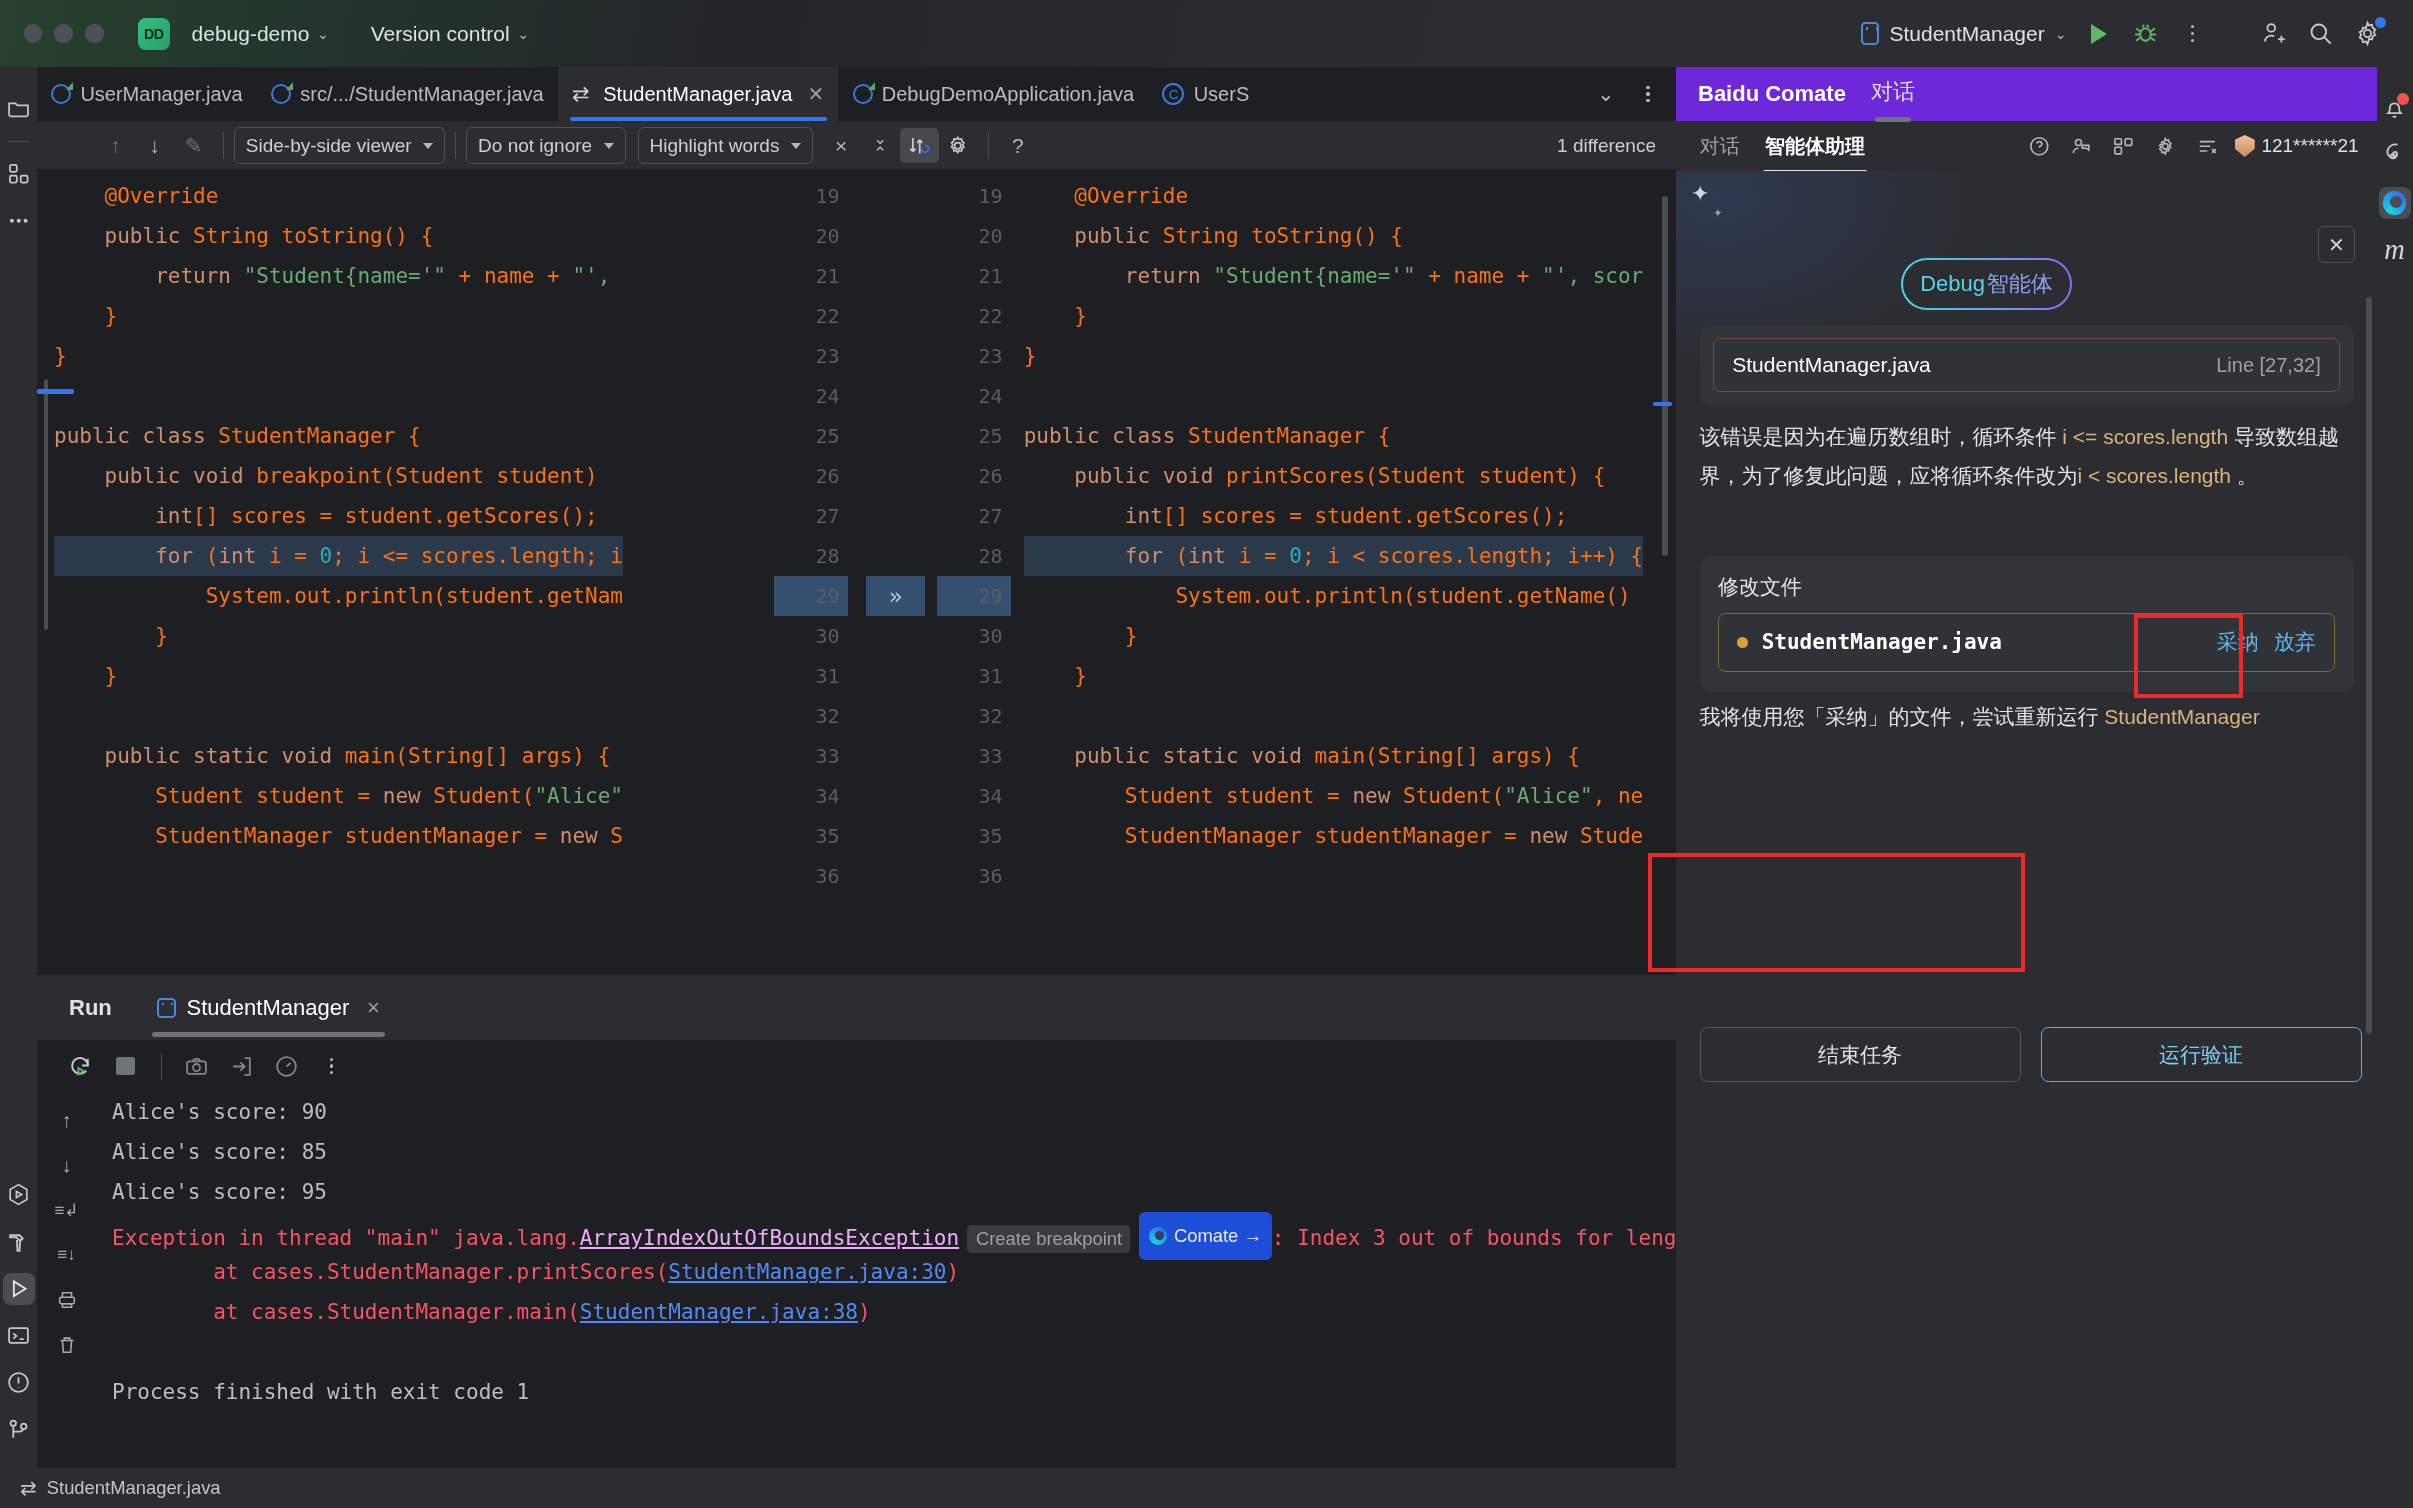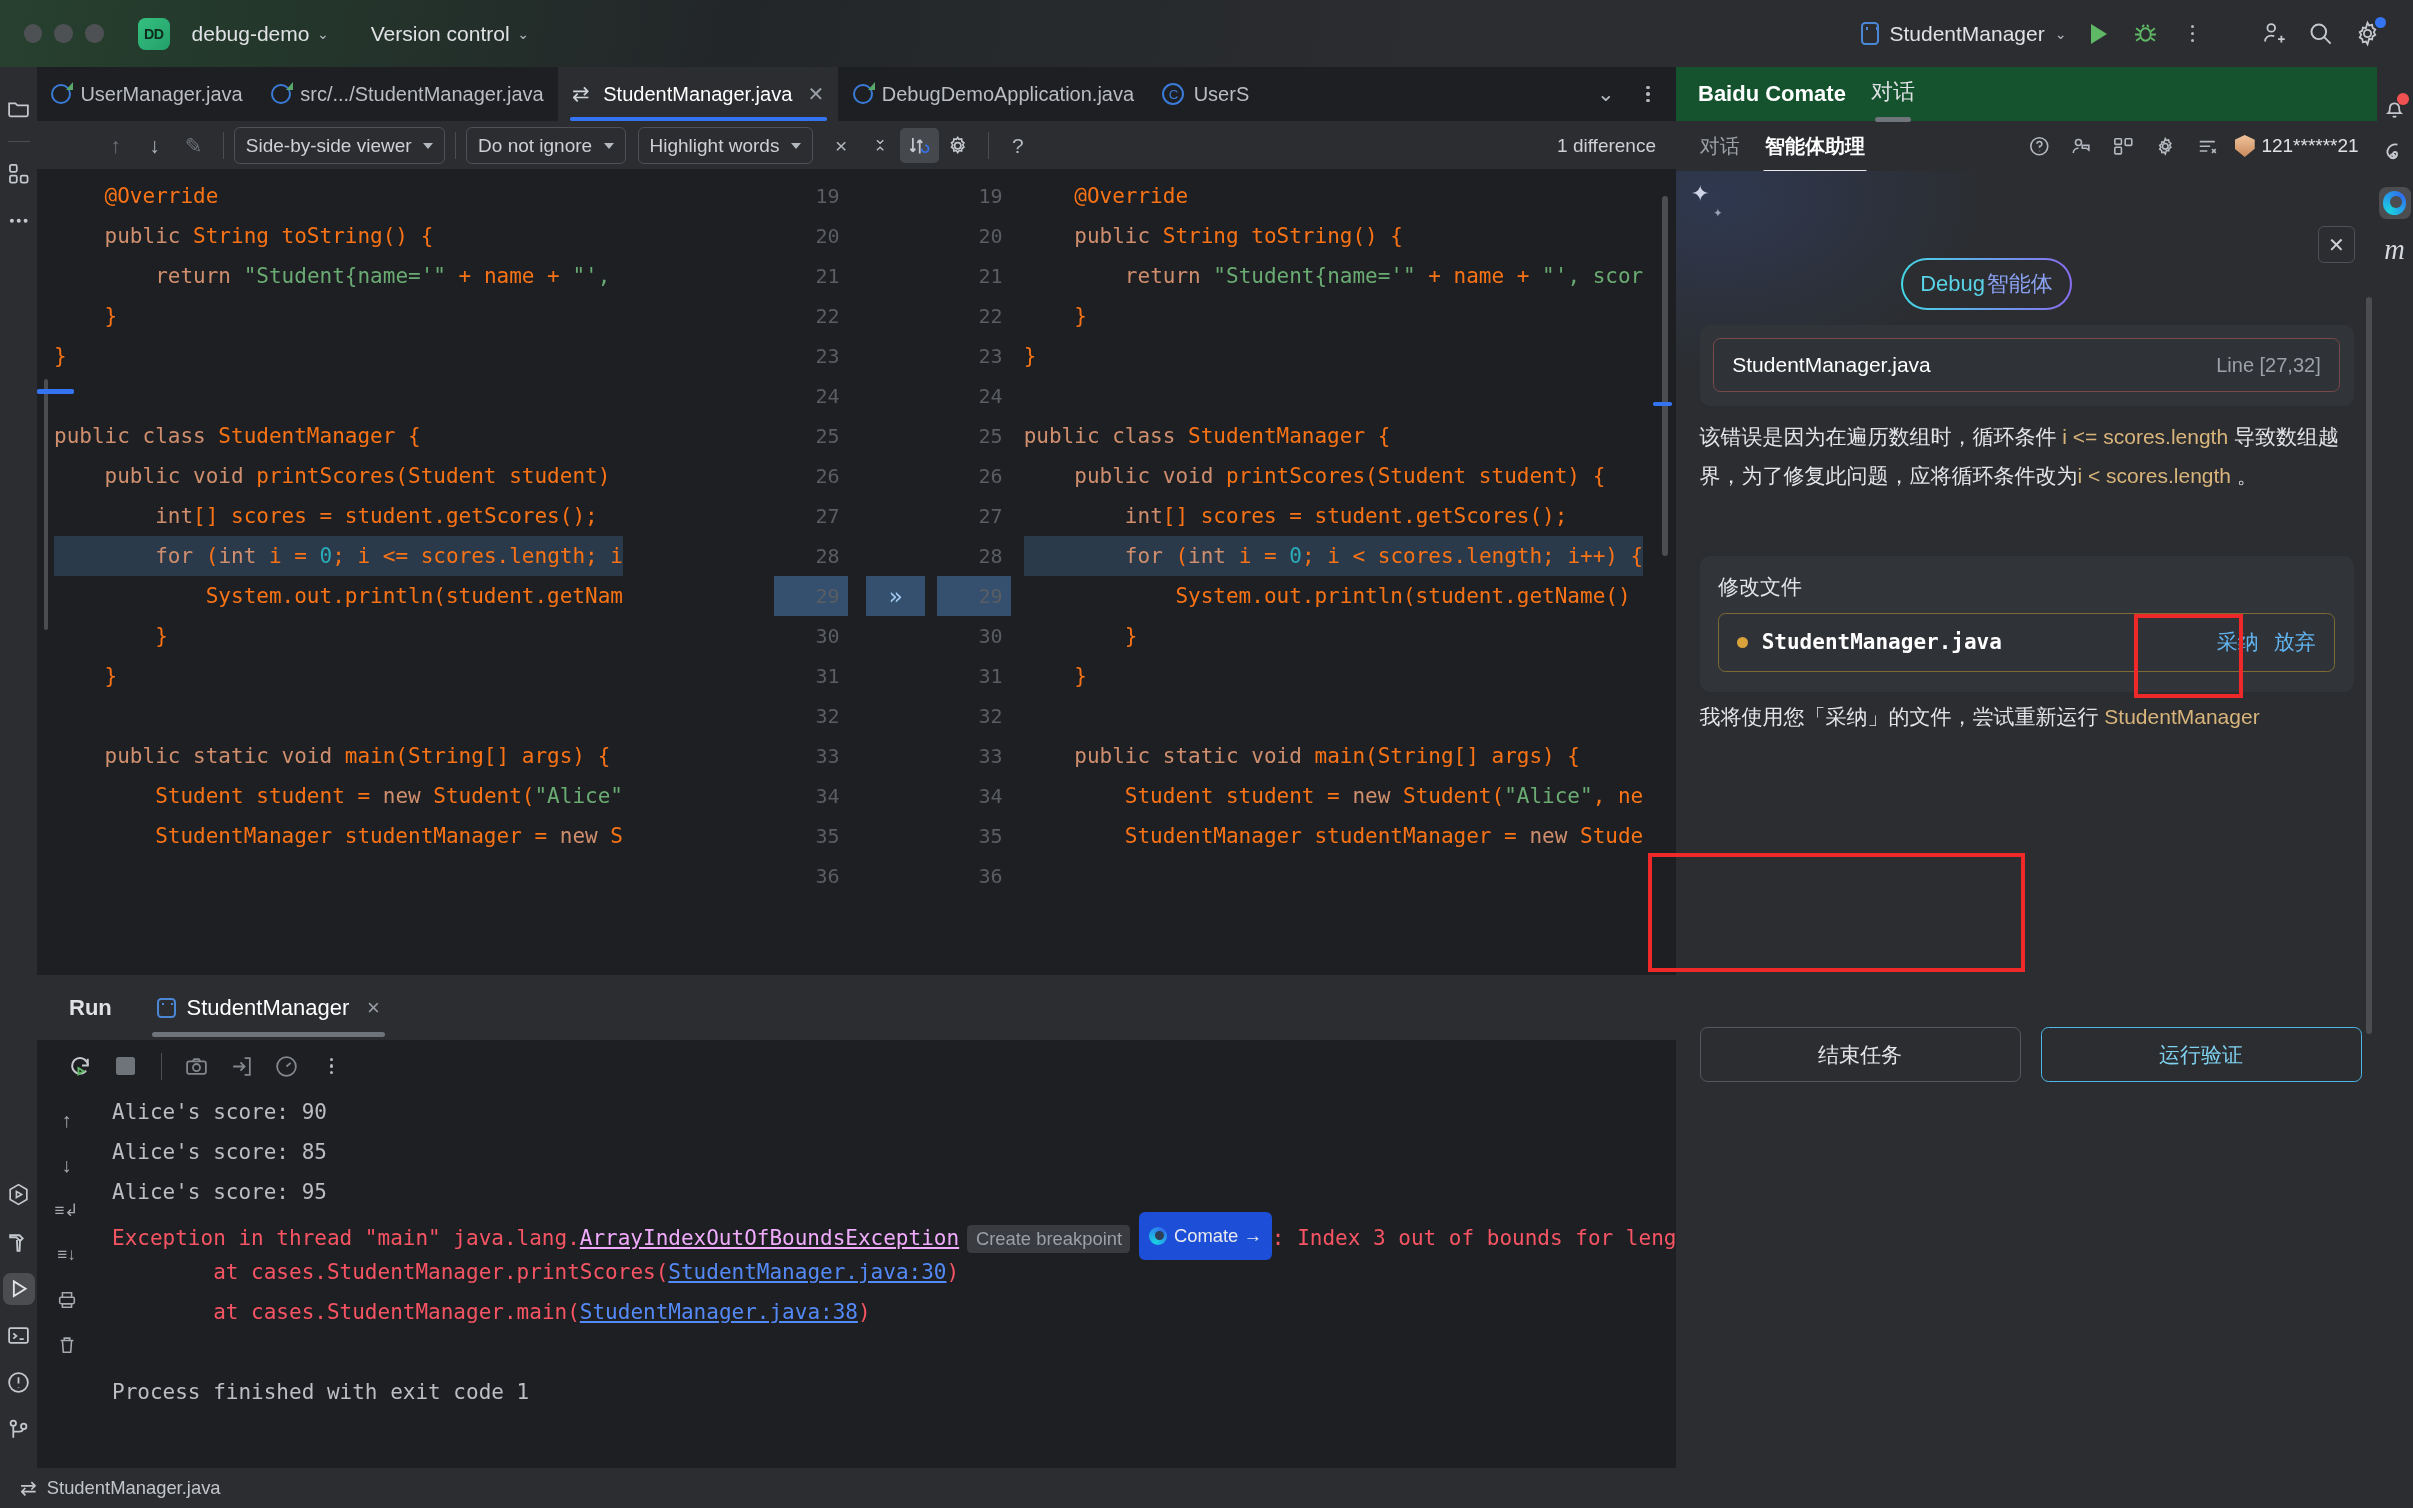--- a/index.html
+++ b/index.html
@@ -180,21 +180,21 @@
   }
   .comate-dot {
     width:18.4px;height:18.4px;border-radius:50%;
     background:conic-gradient(from 200deg,#1ad0e0,#2f6ff0 55%,#1ad0e0);
     position:relative;
   }
   .comate-dot::after{content:"";position:absolute;left:5.9px;top:4.2px;width:9.2px;height:9.2px;border-radius:50%;background:#2e3f57;}
 
   
   .comate {
-    position:absolute; left:1676px; top:67px; width:701px; height:1401px; background:#14532d;
+    position:absolute; left:1676px; top:67px; width:701px; height:1401px; background:#6d28d9;
   }
   .comate-hdr { height:54px; display:flex; align-items:center; padding-left:22px; gap:25px; }
   .comate-title { color:#ffffff; font-size:22px; font-weight:bold; }
   .comate-sub { color:#dfe1e5; font-size:22px; position:relative; padding-bottom:5px;}
   .comate-sub::after{content:"";position:absolute;left:4.2px;right:4.2px;bottom:-10px;height:4.2px;background:#6f737a;border-radius:2.5px;}
   .comate-tabs {
     height:50px; display:flex; align-items:center; padding-left:22px; gap:22px; background:#2b2d30;
   }
   .ctab { color:#9da1a8; font-size:20px; position:relative; padding:8.4px 1.7px; }
   .ctab.active { color:#ffffff; font-weight:bold; }
@@ -528,21 +528,21 @@
       <div class="marker-bar" style="top:210px;height:251px;"></div>
       <div style="position:absolute;left:0;top:220px;width:37px;height:5px;background:#3574f0;border-radius:1.7px"></div>
       <div class="code-body" id="left-code" style="left:17px;top:6.7px;">
           <div class="codeline"><span class="plain">    @Override</span></div>
           <div class="codeline"><span class="plain">    </span><span class="kw">public</span><span class="plain"> String toString() {</span></div>
           <div class="codeline"><span class="plain">        </span><span class="kw">return</span><span class="plain"> </span><span class="str">"Student{name='"</span><span class="plain"> + name + </span><span class="str">"',</span></div>
           <div class="codeline"><span class="plain">    }</span></div>
           <div class="codeline"><span class="plain">}</span></div>
           <div class="codeline"><span class="plain"></span></div>
           <div class="codeline"><span class="kw">public class</span><span class="plain"> StudentManager {</span></div>
-          <div class="codeline"><span class="plain">    </span><span class="kw">public void</span><span class="plain"> printScores(Student student)</span></div>
+          <div class="codeline"><span class="plain">    </span><span class="kw">public void</span><span class="plain"> breakpoint(Student student)</span></div>
           <div class="codeline"><span class="plain">        </span><span class="kw">int</span><span class="plain">[] scores = student.getScores();</span></div>
           <div class="codeline hl"><span class="plain">        </span><span class="kw">for</span><span class="plain"> (</span><span class="kw">int</span><span class="plain"> i = </span><span class="num">0</span><span class="plain">; i &lt;= scores.length; i</span></div>
           <div class="codeline"><span class="plain">            System.out.println(student.getNam</span></div>
           <div class="codeline"><span class="plain">        }</span></div>
           <div class="codeline"><span class="plain">    }</span></div>
           <div class="codeline"><span class="plain"></span></div>
           <div class="codeline"><span class="plain">    </span><span class="kw">public static void</span><span class="plain"> main(String[] args) {</span></div>
           <div class="codeline"><span class="plain">        Student student = </span><span class="kw">new</span><span class="plain"> Student(</span><span class="str">"Alice"</span></div>
           <div class="codeline"><span class="plain">        StudentManager studentManager = </span><span class="kw">new</span><span class="plain"> S</span></div>
         </div>

